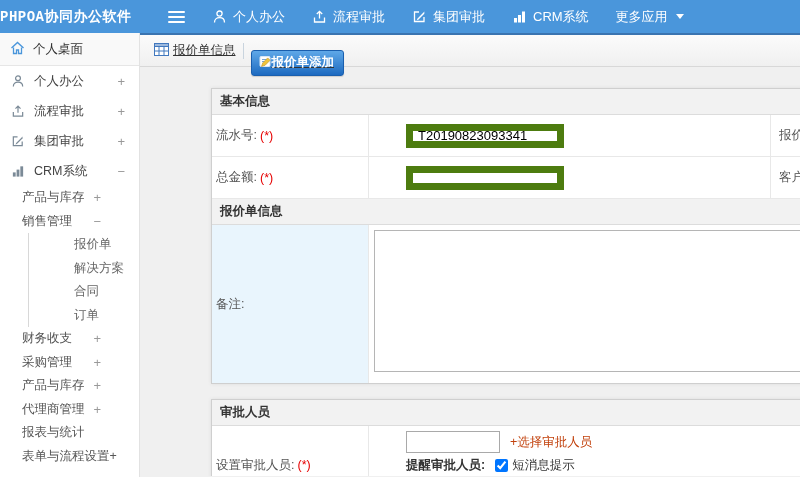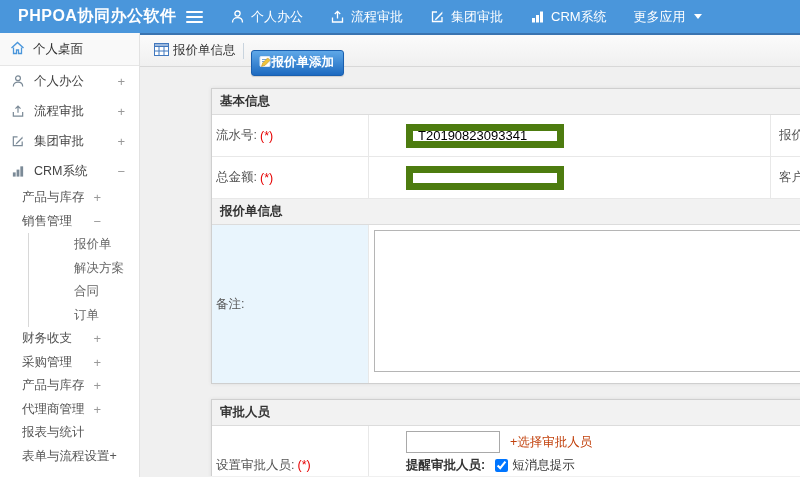--- a/index.html
+++ b/index.html
@@ -6,21 +6,21 @@
   html,body { margin:0; padding:0; }
   body {
     width:800px; height:477px; overflow:hidden; position:relative;
     font-family:"Liberation Sans","DejaVu Sans",sans-serif;
     background:#fff; font-size:12.5px; color:#333;
   }
 
   
   .topbar { position:absolute; top:0; left:0; width:800px; height:33px;
     background:#4a96db; display:flex; align-items:center; color:#fff; }
-  .brand { margin-left:18px; width:162px; font-size:16px; font-weight:bold; letter-spacing:.5px; }
+  .brand { margin-left:0; width:162px; font-size:14px; font-weight:bold; letter-spacing:.5px;font-family:Liberation Mono, monospace; }
   .hamburger { display:flex; flex-direction:column; gap:3px; cursor:pointer; margin-left:6px; }
   .hamburger i { display:block; width:17px; height:2px; background:#fff; border-radius:1px; }
   .nav-item { display:flex; align-items:center; gap:6px; margin-left:27px; font-size:13px; cursor:pointer; white-space:nowrap; }
   .nav-item svg { display:block; }
   .caret { width:0; height:0; border-left:4px solid transparent; border-right:4px solid transparent;
     border-top:5px solid #fff; margin-left:2px; }
 
   
   .sidebar { position:absolute; top:33px; left:0; width:140px; height:444px;
     background:#fff; border-right:1px solid #e2e2e2; }
@@ -29,21 +29,21 @@
   .s-item { display:flex; align-items:center; cursor:pointer; position:relative; }
   .s-lv1 { height:30px; padding-left:10px; color:#444; }
   .s-lv1 .s-ico { width:16px; margin-right:8px; display:flex; justify-content:center; }
   .s-lv2 { height:23.5px; padding-left:22px; color:#555; }
   .s-lv3 { height:23.5px; padding-left:45px; color:#666; border-left:1px solid #d8d8d8; margin-left:28px; }
   .s-exp { position:absolute; right:14px; color:#999; font-size:13px; }
   .s-lv2 .s-exp { right:38px; }
   .s-exp-inline { color:#555; font-size:12.5px; }
 
   
-  .main { position:absolute; top:33px; left:140px; width:660px; height:444px; background:#f0f0f0; }
+  .main { position:absolute; top:33px; left:140px; width:660px; height:444px; background:#f0f0f0;text-decoration:underline; }
   .tabbar { height:34px; border-top:2px solid #3a74b0; border-bottom:1px solid #d8d8d8;
     background:linear-gradient(#fbfbfb,#f0f0f0); display:flex; align-items:center; }
   .tab-info { display:flex; align-items:center; gap:4px; margin-left:14px; color:#333; cursor:pointer; }
   .tab-sep { width:1px; height:16px; background:#c9d4de; margin:0 7px; }
   .tab-add { display:flex; align-items:flex-end; gap:0; padding:3px 9px 4px 7px; cursor:pointer;
     background:linear-gradient(#5fa8e8,#1d6ac0); border:1px solid #1a5fae; border-radius:3px;
     color:#fff; font-weight:bold; box-shadow:0 1px 1px rgba(0,0,0,.15);margin-top:24px; }
 
   .content { position:relative; height:409px; overflow:hidden;margin-left:33px; }
   .form-area { position:absolute; left:38px; top:21px; width:762px; }

